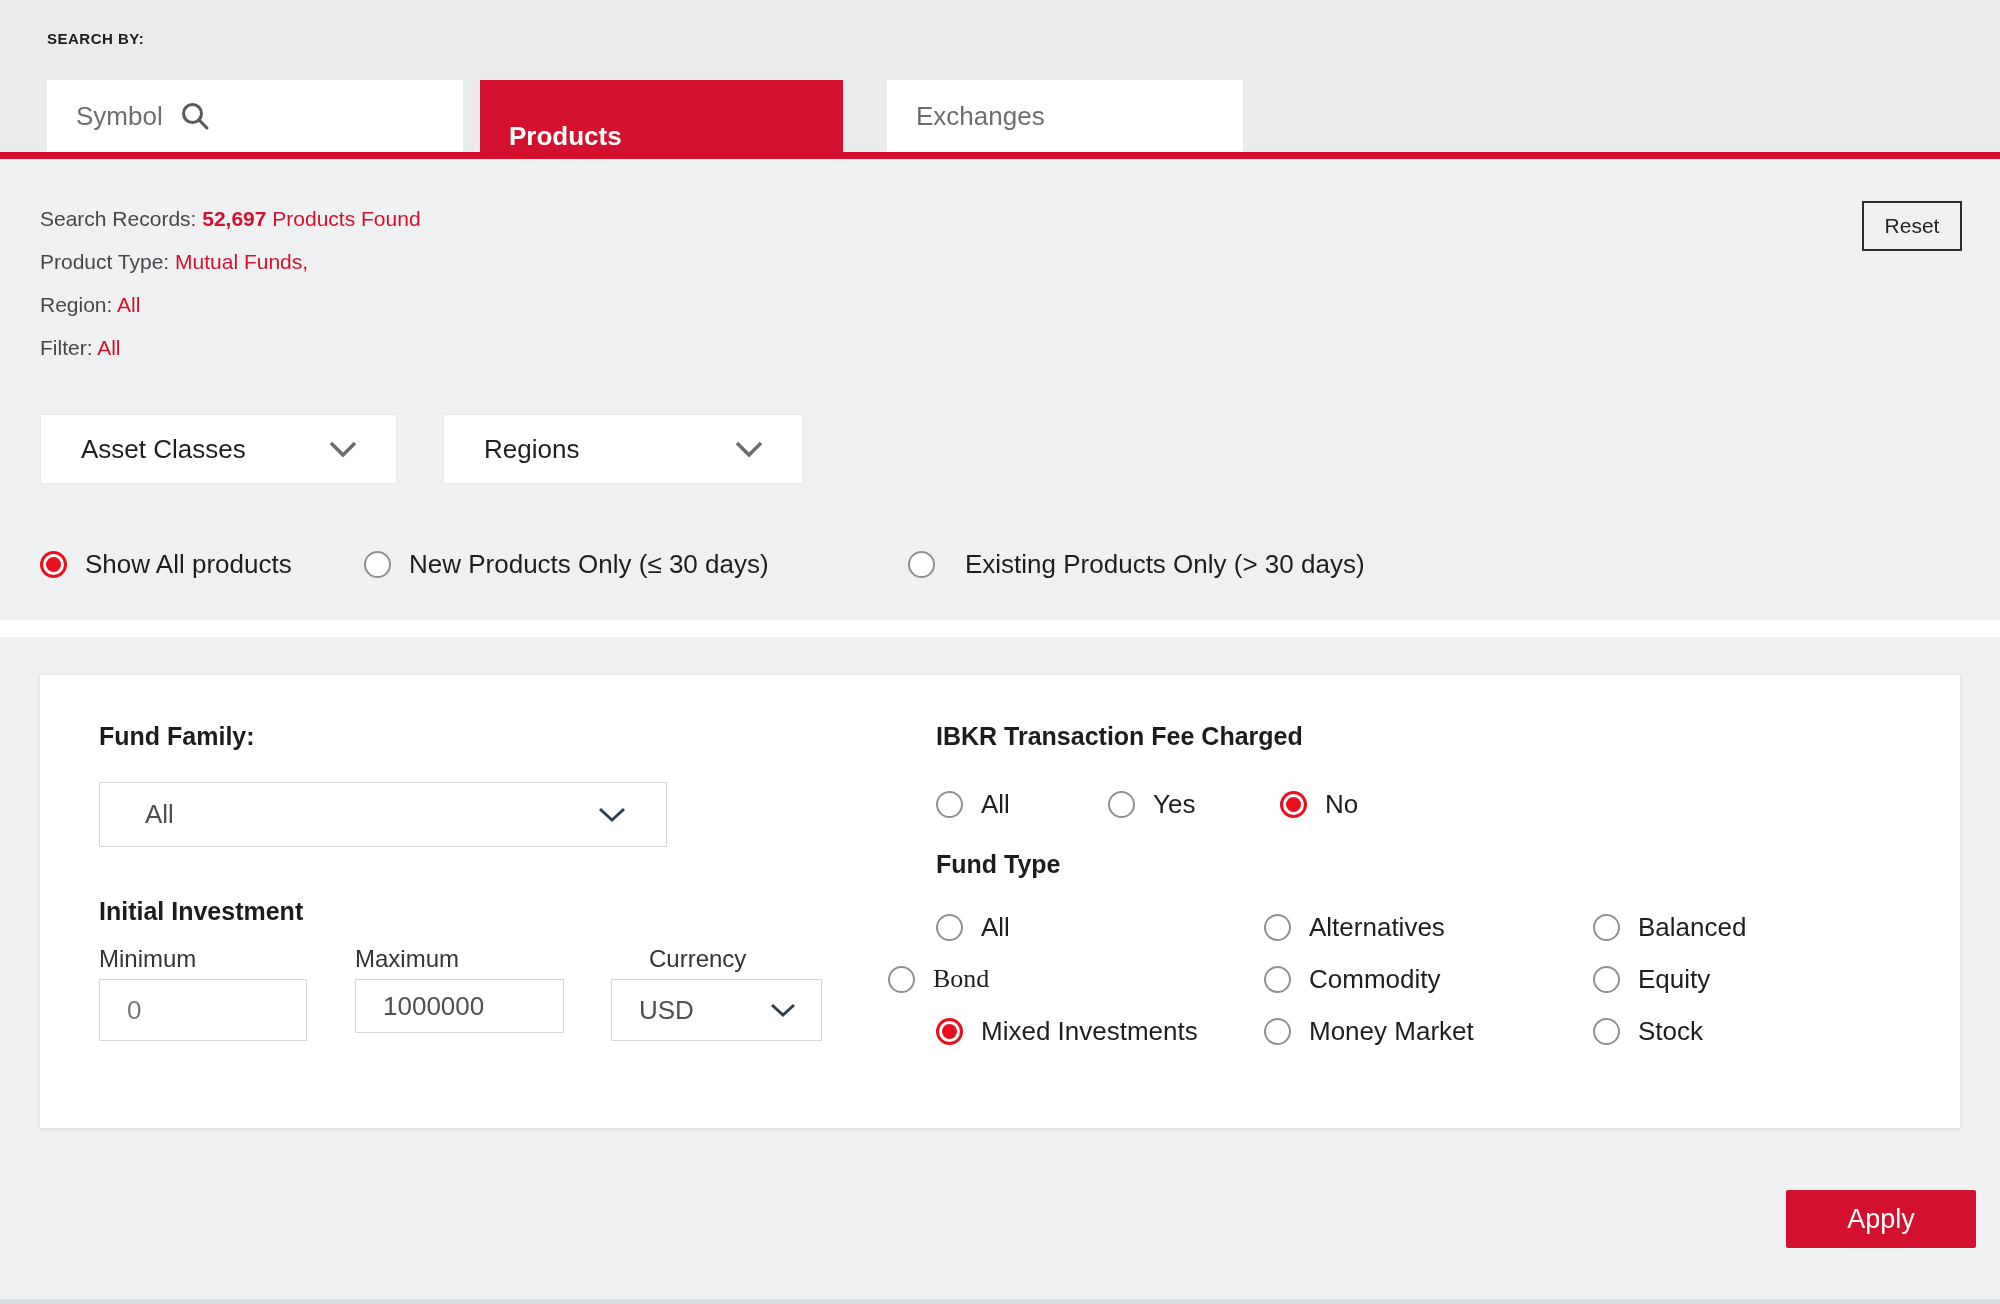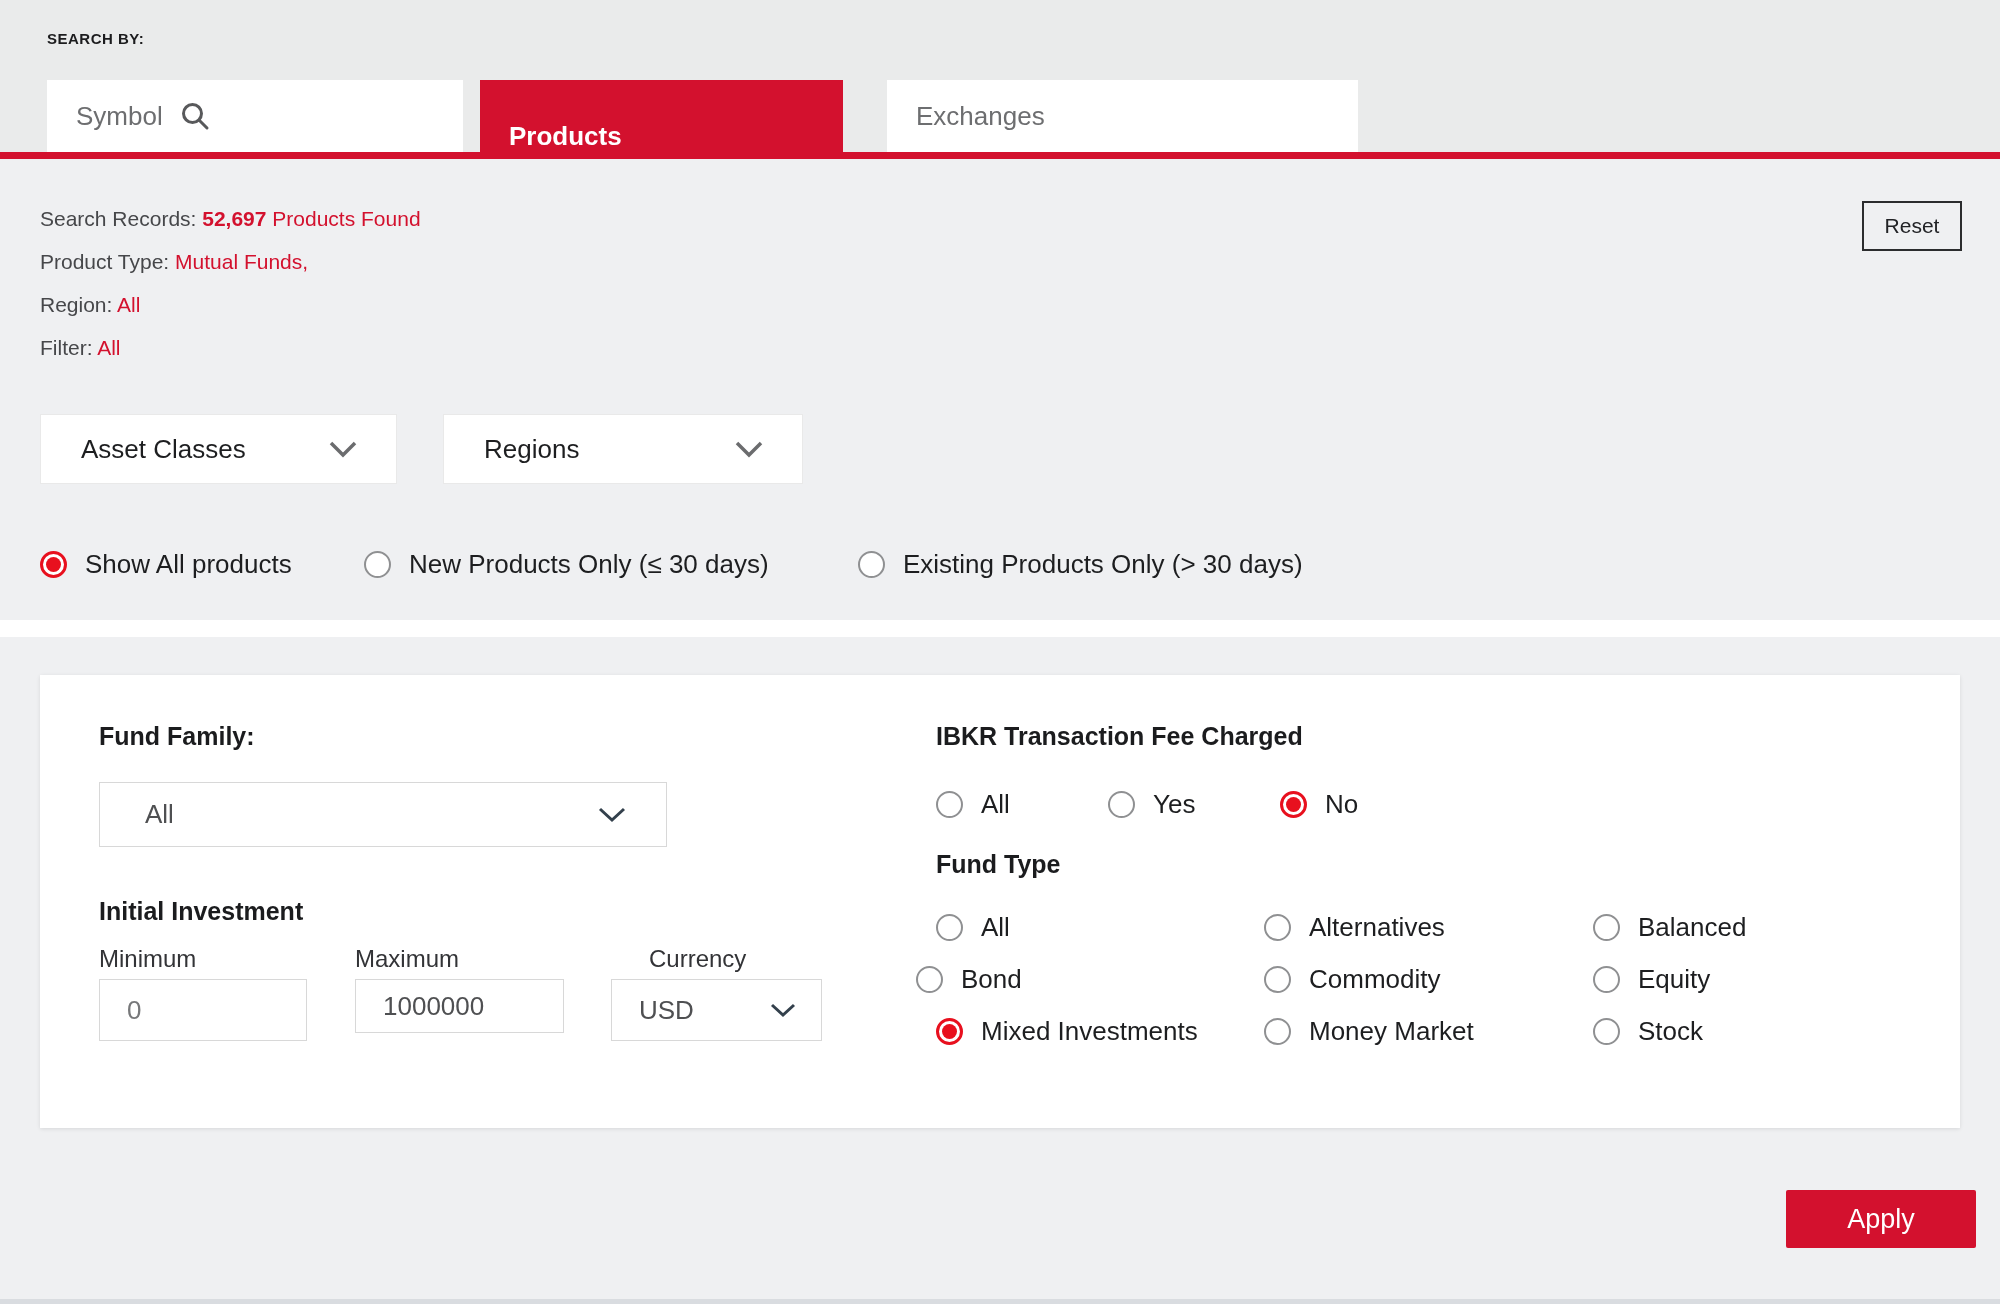--- a/index.html
+++ b/index.html
@@ -6,21 +6,21 @@
   #app { position:relative; width:2000px; height:1304px; background:#eff0f2; overflow:hidden; }
 
   
   .header { position:absolute; left:0; top:0; width:2000px; height:152px; background:#eaebeb; }
   .search-by { position:absolute; left:47px; top:30px; font-size:15px; font-weight:700; letter-spacing:.5px; color:#1c1c1e; }
   .tab { position:absolute; top:80px; height:72px; box-sizing:border-box; display:flex; align-items:center; padding-left:29px; font-size:26px; cursor:pointer; }
   .tab-inactive { background:#ffffff; color:#6d6e70; }
   .tab-active { background:#d3112e; color:#ffffff; font-weight:700; }
   .tab-symbol { left:47px; width:416px; }
   .tab-products { left:480px; width:363px;align-items:flex-end; }
-  .tab-exchanges { left:887px; width:471px; }
+  .tab-exchanges { left:887px; width:356px; }
   .search-glyph { margin-left:16px; display:inline-flex; }
   .red-rule { position:absolute; left:0; top:152px; width:2000px; height:7px; background:#d3112e; }
 
   
   .summary-line { position:absolute; left:40px; font-size:21px; color:#46474a; white-space:nowrap; }
   .red-strong { color:#d3112e; font-weight:700; }
   .red-text { color:#d3112e; }
   .reset-btn { position:absolute; left:1862px; top:201px; width:100px; height:50px; box-sizing:border-box; background:transparent; border:2px solid #2b2c2e; font-family:"Liberation Sans",sans-serif; font-size:21px; color:#222326; cursor:pointer; }
 
   
@@ -114,21 +114,21 @@
   </div>
 
   <div class="radio-item" style="left:40px; top:549px;">
     <span class="radio sel"></span>
     <span class="radio-label">Show All products</span>
   </div>
   <div class="radio-item" style="left:364px; top:549px;">
     <span class="radio"></span>
     <span class="radio-label">New Products Only (≤ 30 days)</span>
   </div>
-  <div class="radio-item" style="left:858px; top:549px;">
+  <div class="radio-item" style="left:908px; top:549px;gap:12px;">
     <span class="radio"></span>
     <span class="radio-label">Existing Products Only (&gt; 30 days)</span>
   </div>
 
   <div class="white-gap"></div>
 
   <div class="card"></div>
 
   <div class="h-bold" style="left:99px; top:722px;">Fund Family:</div>
   <div class="select-box" style="left:99px; top:782px; width:568px; height:65px; padding:0 40px 0 45px;">
@@ -181,21 +181,21 @@
   </div>
   <div class="radio-item" style="left:1264px; top:912px;">
     <span class="radio"></span>
     <span class="radio-label">Alternatives</span>
   </div>
   <div class="radio-item" style="left:1593px; top:912px;">
     <span class="radio"></span>
     <span class="radio-label">Balanced</span>
   </div>
 
-  <div class="radio-item" style="left:916px; top:964px;">
+  <div class="radio-item" style="left:888px; top:964px;font-family:Liberation Serif, serif;">
     <span class="radio"></span>
     <span class="radio-label">Bond</span>
   </div>
   <div class="radio-item" style="left:1264px; top:964px;">
     <span class="radio"></span>
     <span class="radio-label">Commodity</span>
   </div>
   <div class="radio-item" style="left:1593px; top:964px;">
     <span class="radio"></span>
     <span class="radio-label">Equity</span>

